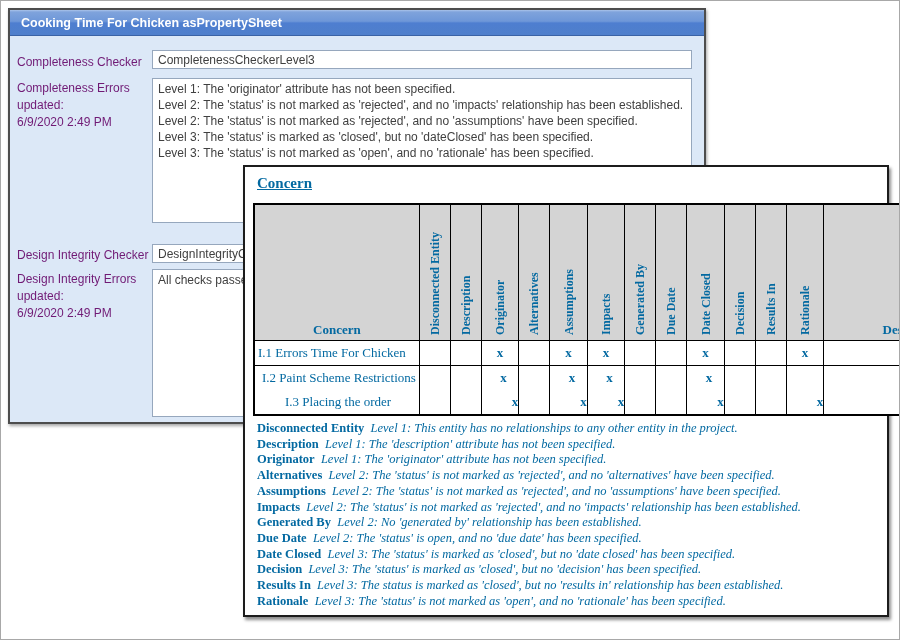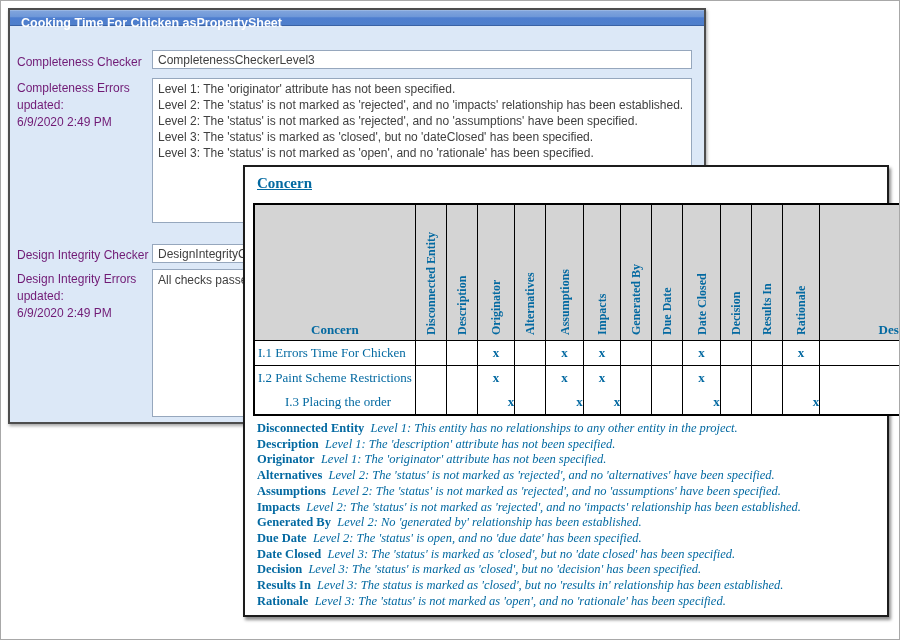--- a/index.html
+++ b/index.html
@@ -8,21 +8,21 @@
     border:1px solid #a8a8a8;background:#ffffff;overflow:hidden;
     font-family:"Liberation Sans",sans-serif;
   }
   
   .prop-window{
     position:absolute;left:7px;top:7px;width:694px;height:412px;
     background:#dce8f7;border:2px solid #4d4d4d;
     box-shadow:1px 2px 3px rgba(0,0,0,.35);z-index:1;
   }
   .titlebar{
-    position:absolute;left:0;top:0;right:0;height:16px;
+    position:absolute;left:0;top:0;right:0;height:26px;
     background:linear-gradient(180deg,#aac4ea 0%,#7fa3dc 8%,#6e97d8 45%,#4e7ed0 52%,#4f7fcb 100%);
     border-bottom:1px solid #3a62a5;
     color:#ffffff;font-weight:bold;font-size:12.5px;line-height:26px;
     padding-left:11px;box-sizing:border-box;cursor:default;
   }
   .fld-label{
     position:absolute;left:7px;width:134px;color:#701a75;
     font-size:12px;line-height:17px;
   }
   .prop-input,.prop-textarea{
@@ -65,21 +65,21 @@
   th.col-rot .rot{
     position:absolute;bottom:5px;left:calc(50% + 7px);
     transform-origin:0 100%;transform:rotate(-90deg);
     white-space:nowrap;font-weight:bold;font-size:12px;line-height:14px;
   }
   th.col-die{width:247px;min-width:247px;vertical-align:bottom;text-align:center;
     font-size:13px;font-weight:bold;padding-bottom:2px;}
   .concern-table tbody td{height:24px;font-size:13px;background:#fff;}
   td.td-label{padding:0 3px;white-space:nowrap;}
   td.td-mark{text-align:center;font-weight:bold;font-size:13px;}
-  tr.row-2 td{border-bottom:none;}
+  tr.row-2 td{border-bottom:none;padding-left:7px;}
   tr.row-3 td{border-top:none;padding-left:30px;}
 
   .legend{
     position:absolute;left:12px;top:254px;right:8px;
     font-size:12.5px;line-height:15.7px;
   }
   .legend b{font-weight:bold;}
   .legend i{font-style:italic;}
 </style>
 </head>

